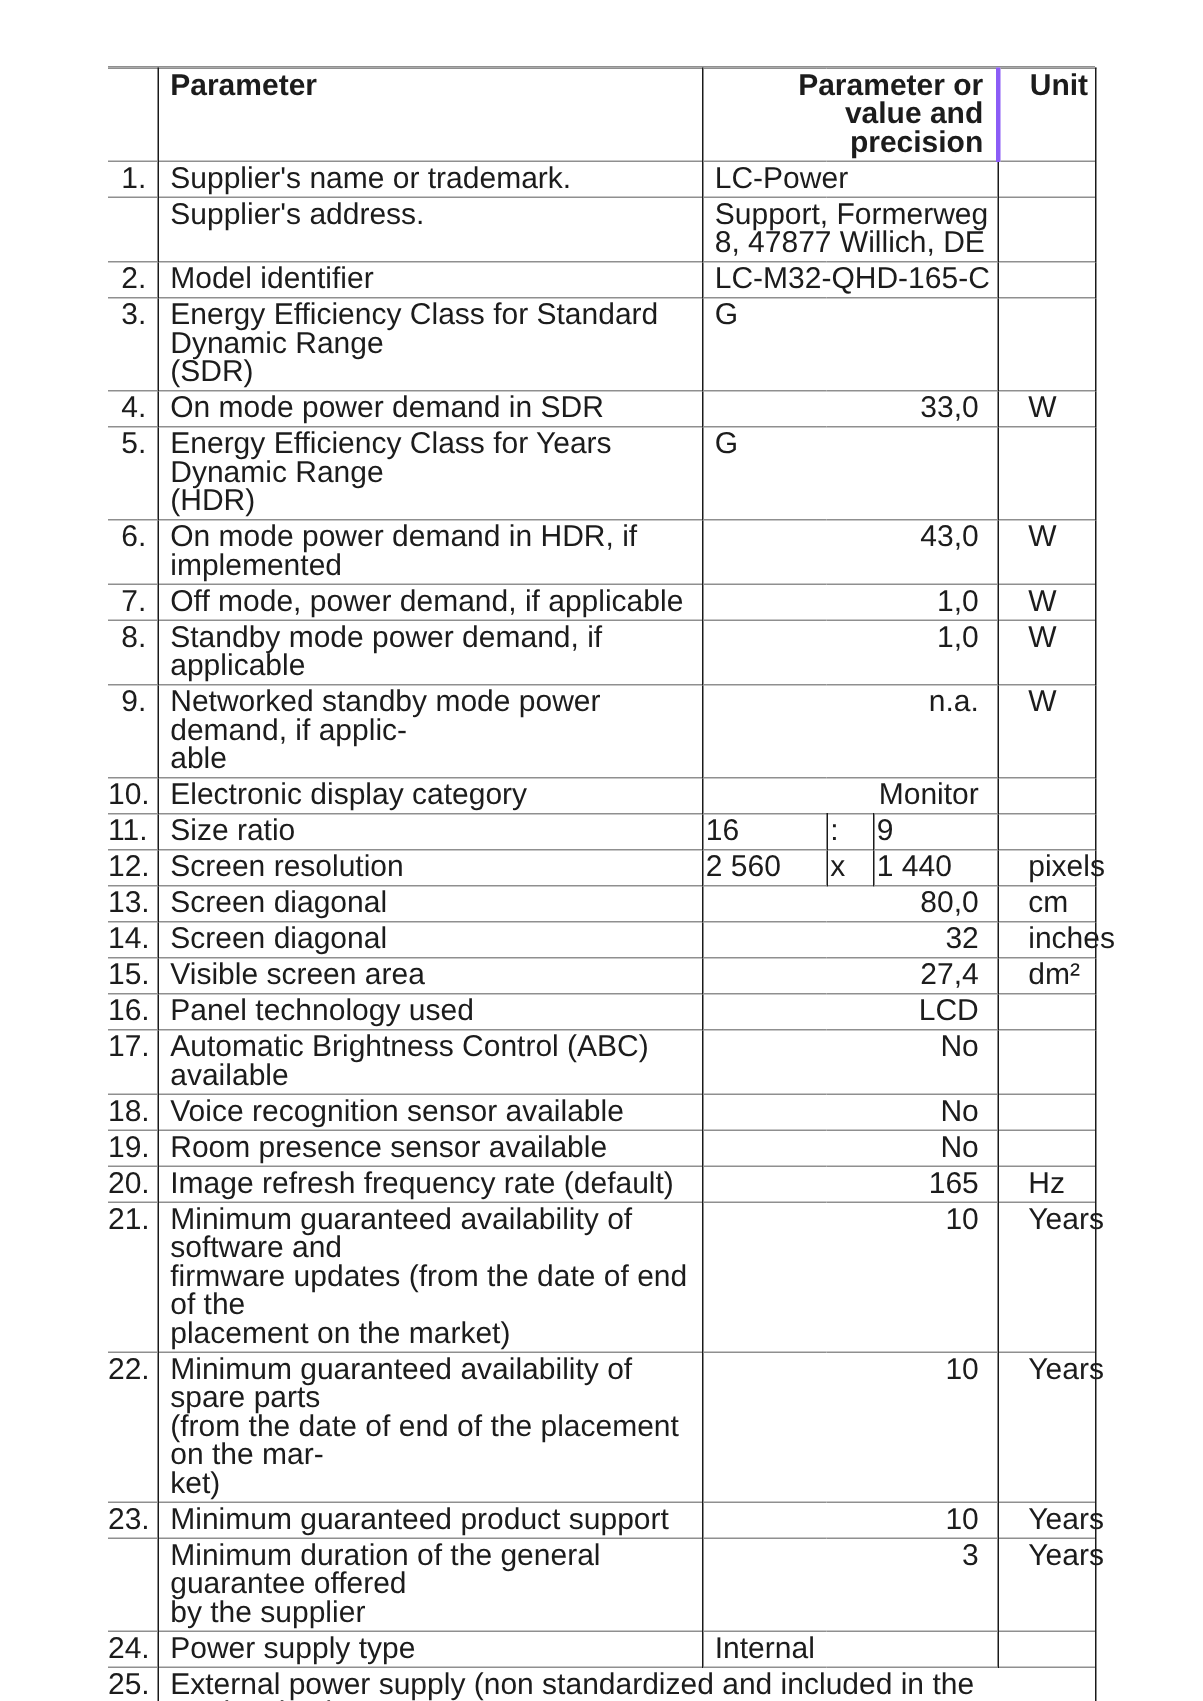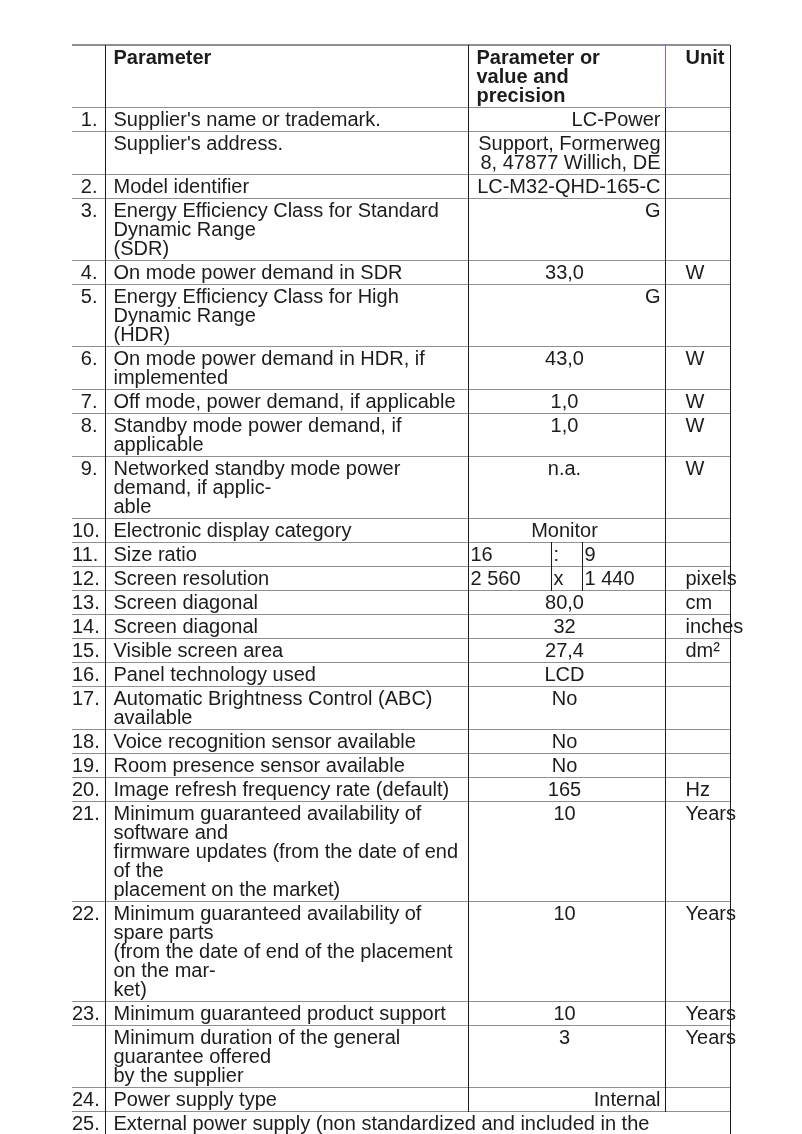--- a/index.html
+++ b/index.html
@@ -53,25 +53,25 @@
   th { font-weight: bold; }
   tr:last-child td { border-bottom: 1px solid #8f8f8f; }
   tr:last-child td.c0sub { border-bottom: none; }
   .num   { text-align: right; padding: 2px 7px 2px 0; border-right: 1px solid #1a1a1a; }
   .c0sub { border-top: none; border-right: 1px solid #1a1a1a; }
   .param { border-right: 1px solid #1a1a1a; white-space: pre-line; }
   .wide  { border-right: 1px solid #1a1a1a; }
   .roman { border-right: 1px solid #1a1a1a; font-style: italic; padding-left: 9px; }
   .desc  { border-right: 1px solid #1a1a1a; padding-left: 9px; }
   .dash  { border-right: 1px solid #1a1a1a; padding-left: 10px; }
-  .val   { border-right: 1px solid #1a1a1a; text-align: center; padding-right: 12px; }
-  .val.left { text-align: right; padding-left: 8px; padding-right: 4px; }
+  .val   { border-right: 1px solid #1a1a1a; text-align: right; padding-right: 12px; }
+  .val.left { text-align: left; padding-left: 8px; padding-right: 4px; }
   .vsub  { border-right: 1px solid #1a1a1a; text-align: left; padding-left: 2px; padding-right: 2px; }
   .unit  { border-right: 1px solid #1a1a1a; padding-left: 20px; }
-  .hval  { border-right: 1px solid #8b5cf6; white-space: pre-line; }
+  .hval  { border-right: 3px solid #8b5cf6; white-space: pre-line; text-align: right; }
   .footer {
     width: 658px;
     margin-left: 72px;
     margin-top: 7px;
     text-align: right;
     font-size: 14px;
     color: #1c1c1c;
   }
 </style>
 </head>
@@ -126,21 +126,21 @@
           <td class="unit"></td>
         </tr>
         <tr>
           <td class="num">4.</td>
           <td class="param" colspan="2">On mode power demand in SDR</td>
           <td class="val" colspan="3">33,0</td>
           <td class="unit">W</td>
         </tr>
         <tr>
           <td class="num">5.</td>
-          <td class="param" colspan="2">Energy Efficiency Class for High Dynamic Range
+          <td class="param" colspan="2">Energy Efficiency Class for Years Dynamic Range
 (HDR)</td>
           <td class="val left" colspan="3">G</td>
           <td class="unit"></td>
         </tr>
         <tr>
           <td class="num">6.</td>
           <td class="param" colspan="2">On mode power demand in HDR, if implemented</td>
           <td class="val" colspan="3">43,0</td>
           <td class="unit">W</td>
         </tr>

